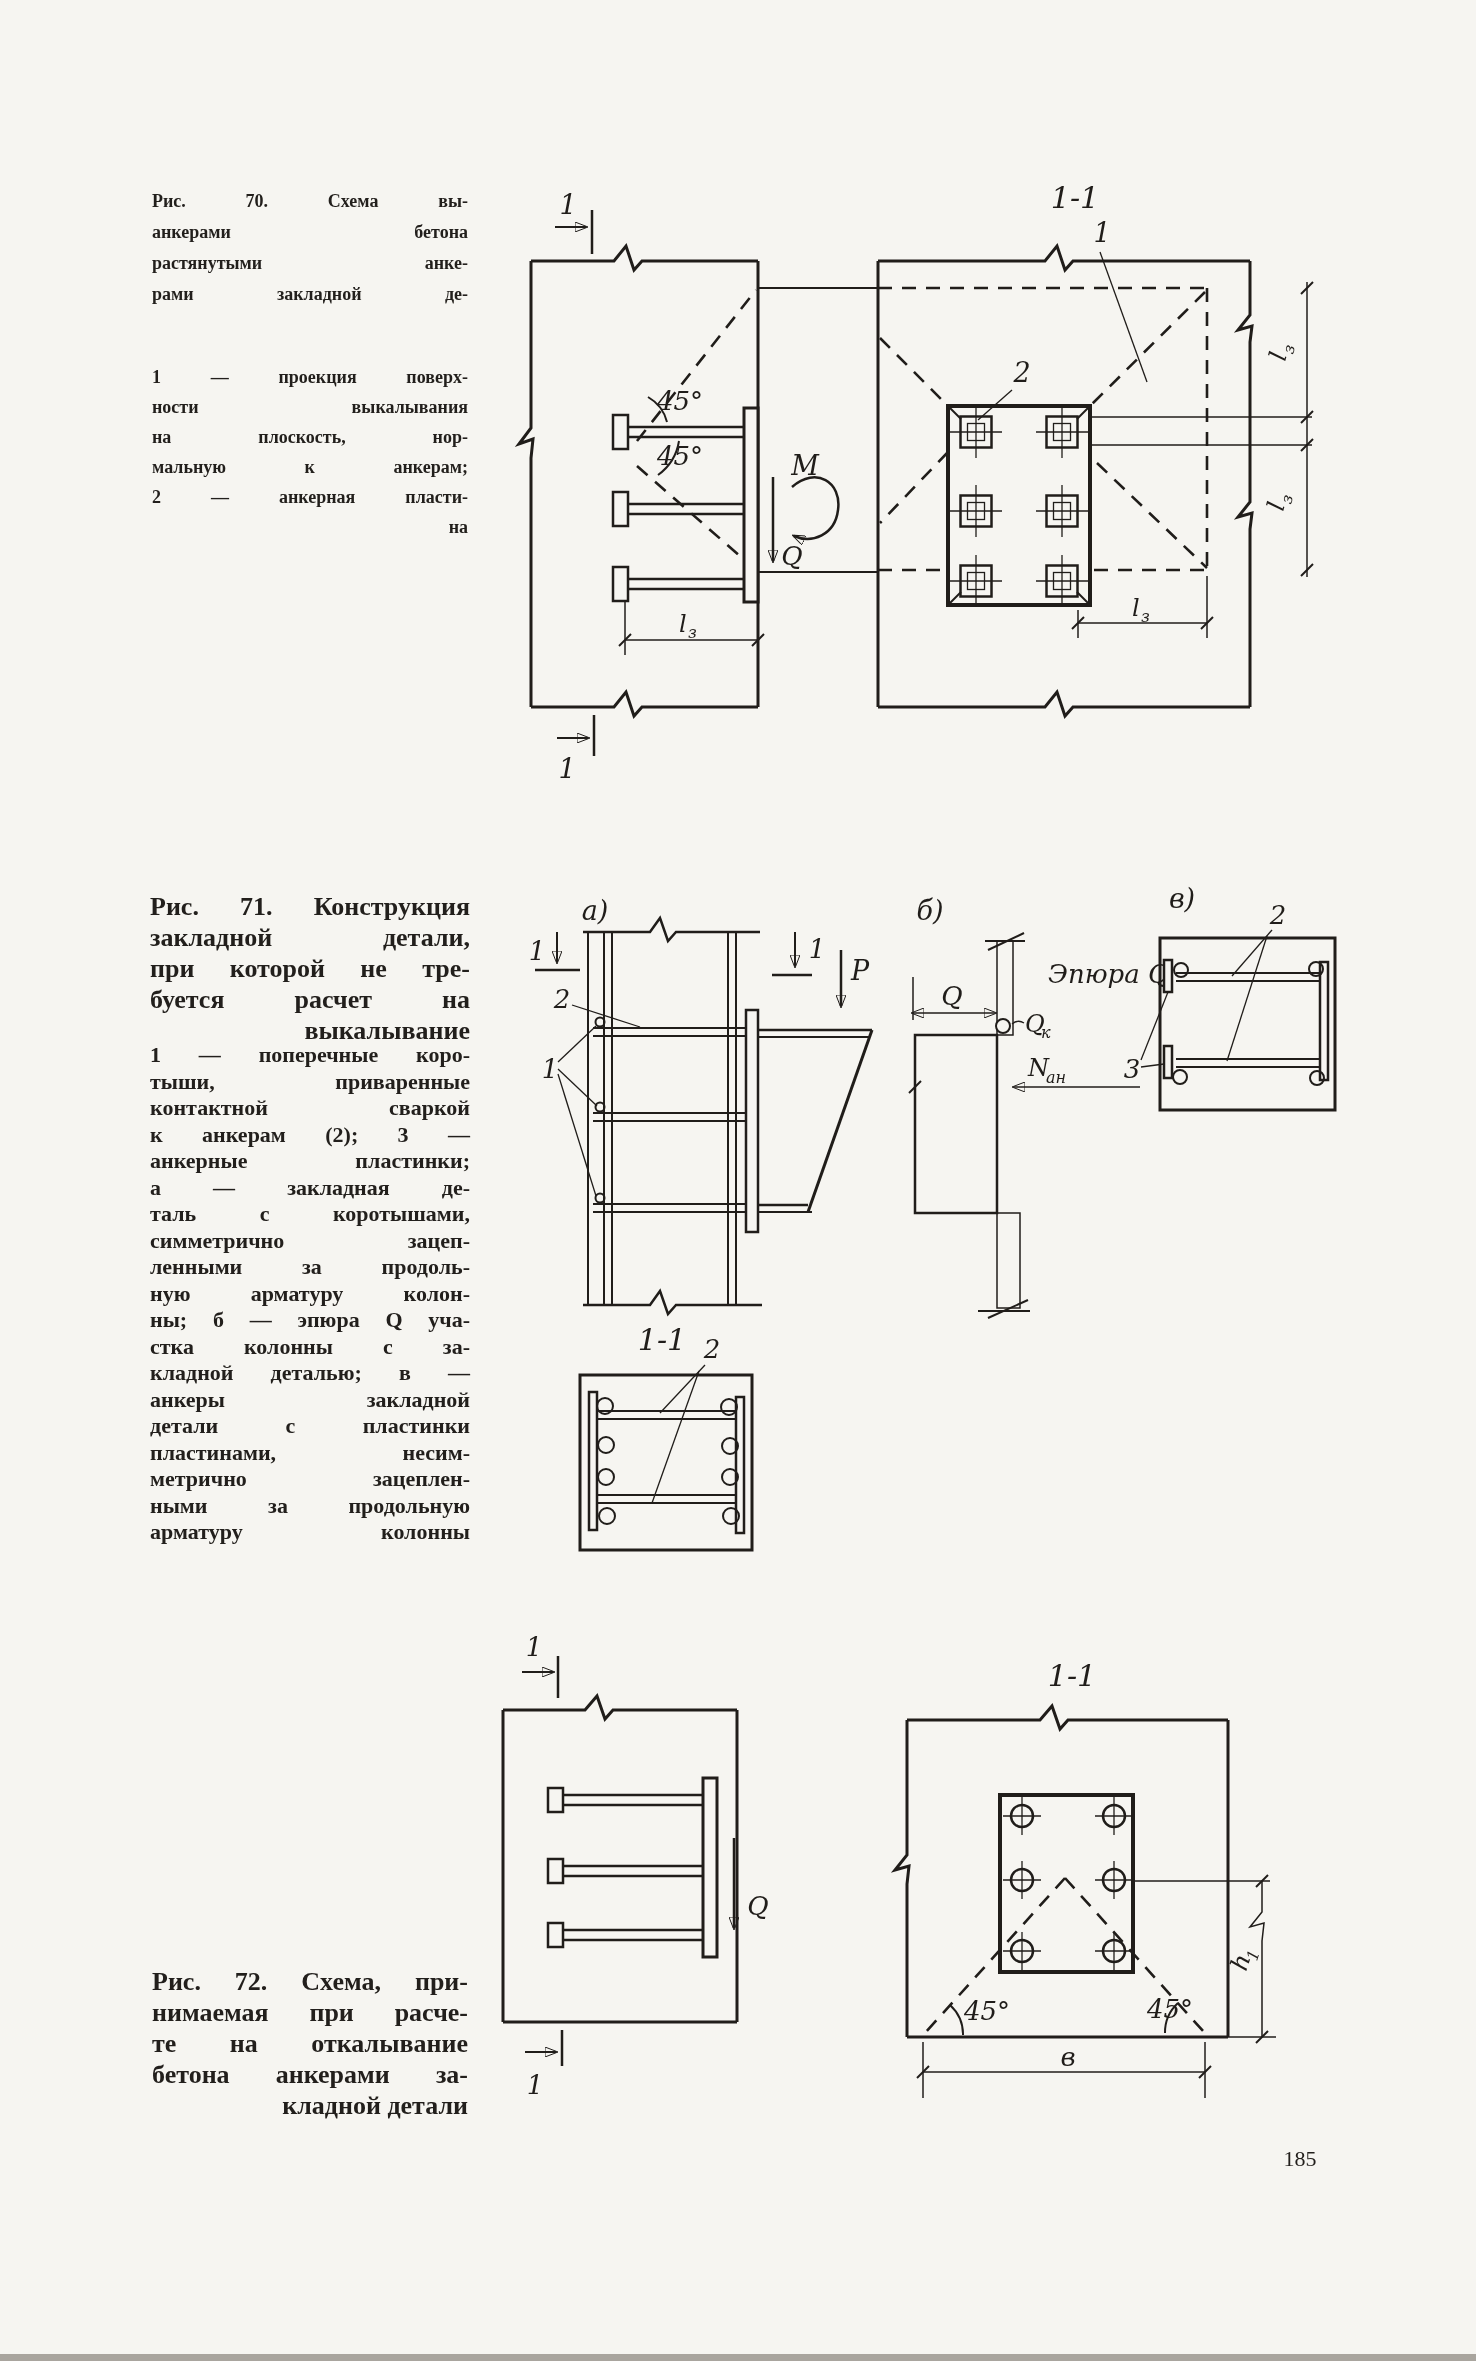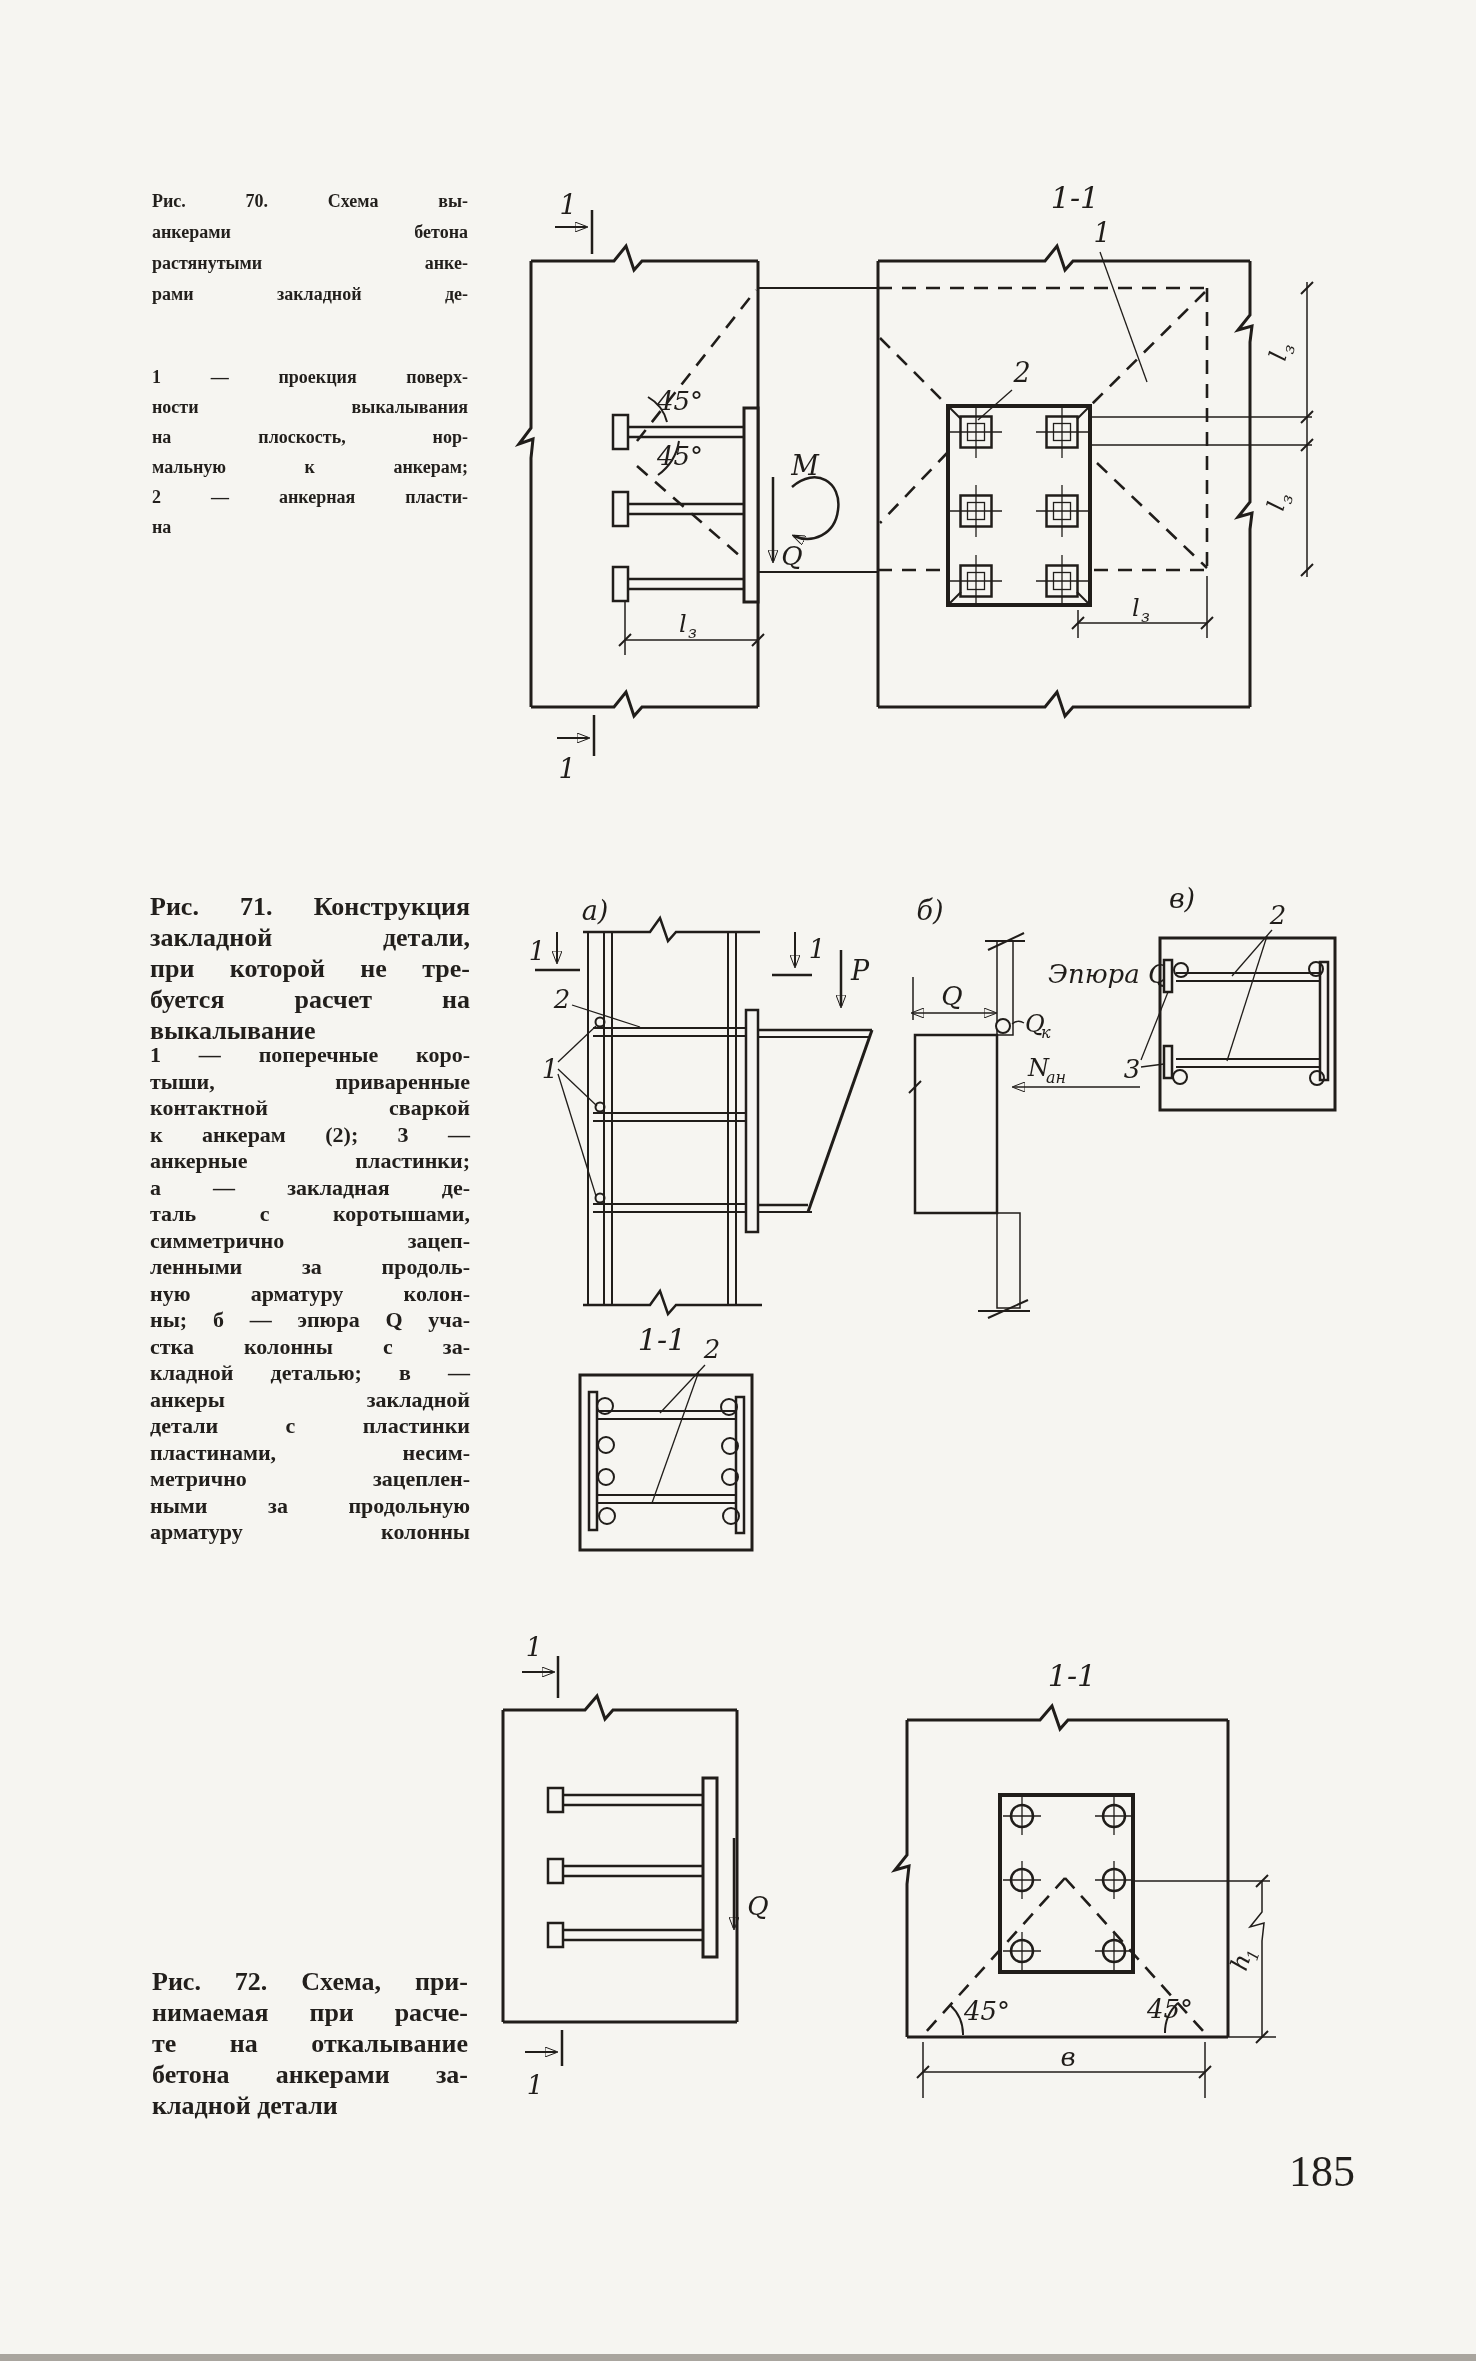--- a/index.html
+++ b/index.html
@@ -1,25 +1,25 @@
 <!DOCTYPE html>
 <html><head>
 <meta charset="utf-8">
 <style>
   html,body{margin:0;padding:0;}
   body{width:1476px;height:2361px;position:relative;background:#f6f5f1;overflow:hidden;}
   .txt{position:absolute;font-family:"Liberation Serif",serif;font-weight:bold;color:#221f1c;}
   .jl{text-align:justify;text-align-last:justify;}
-  .cl{text-align:left;}
+  .cl{text-align:right;}
   #cap70{left:152px;top:186px;width:316px;font-size:18px;line-height:31px;}
   #leg70{left:152px;top:362px;width:316px;font-size:18px;line-height:30px;}
   #cap71{left:150px;top:891px;width:320px;font-size:26px;line-height:31px;}
   #leg71{left:150px;top:1042px;width:320px;font-size:22px;line-height:26.5px;}
   #cap72{left:152px;top:1966px;width:316px;font-size:26px;line-height:31px;}
-  #pageno{left:1245px;top:2146px;width:110px;font-size:44px;font-weight:normal;text-align:right;}
+  #pageno{left:1245px;top:2146px;width:110px;font-size:22px;font-weight:normal;text-align:center;}
   .fsub{font-size:0.62em;vertical-align:-0.28em;letter-spacing:0;}
   .fprime{font-size:0.75em;vertical-align:0.55em;}
   .fN{font-style:italic;}
   svg{position:absolute;}
   svg line,svg path,svg rect,svg polyline,svg circle{stroke:#201d1a;fill:none;}
   .s4{stroke-width:4px;} .s3{stroke-width:3px;} .s25{stroke-width:2.5px;}
   .s2{stroke-width:2px;} .s15{stroke-width:1.5px;} .thin{stroke-width:1.3px;}
   .dash{stroke-width:2.6px;stroke-dasharray:14 10;}
   .fillbg{fill:#f6f5f1;}
   .lbl{font-family:"DejaVu Serif",serif;font-style:italic;fill:#201d1a;stroke:none;}

